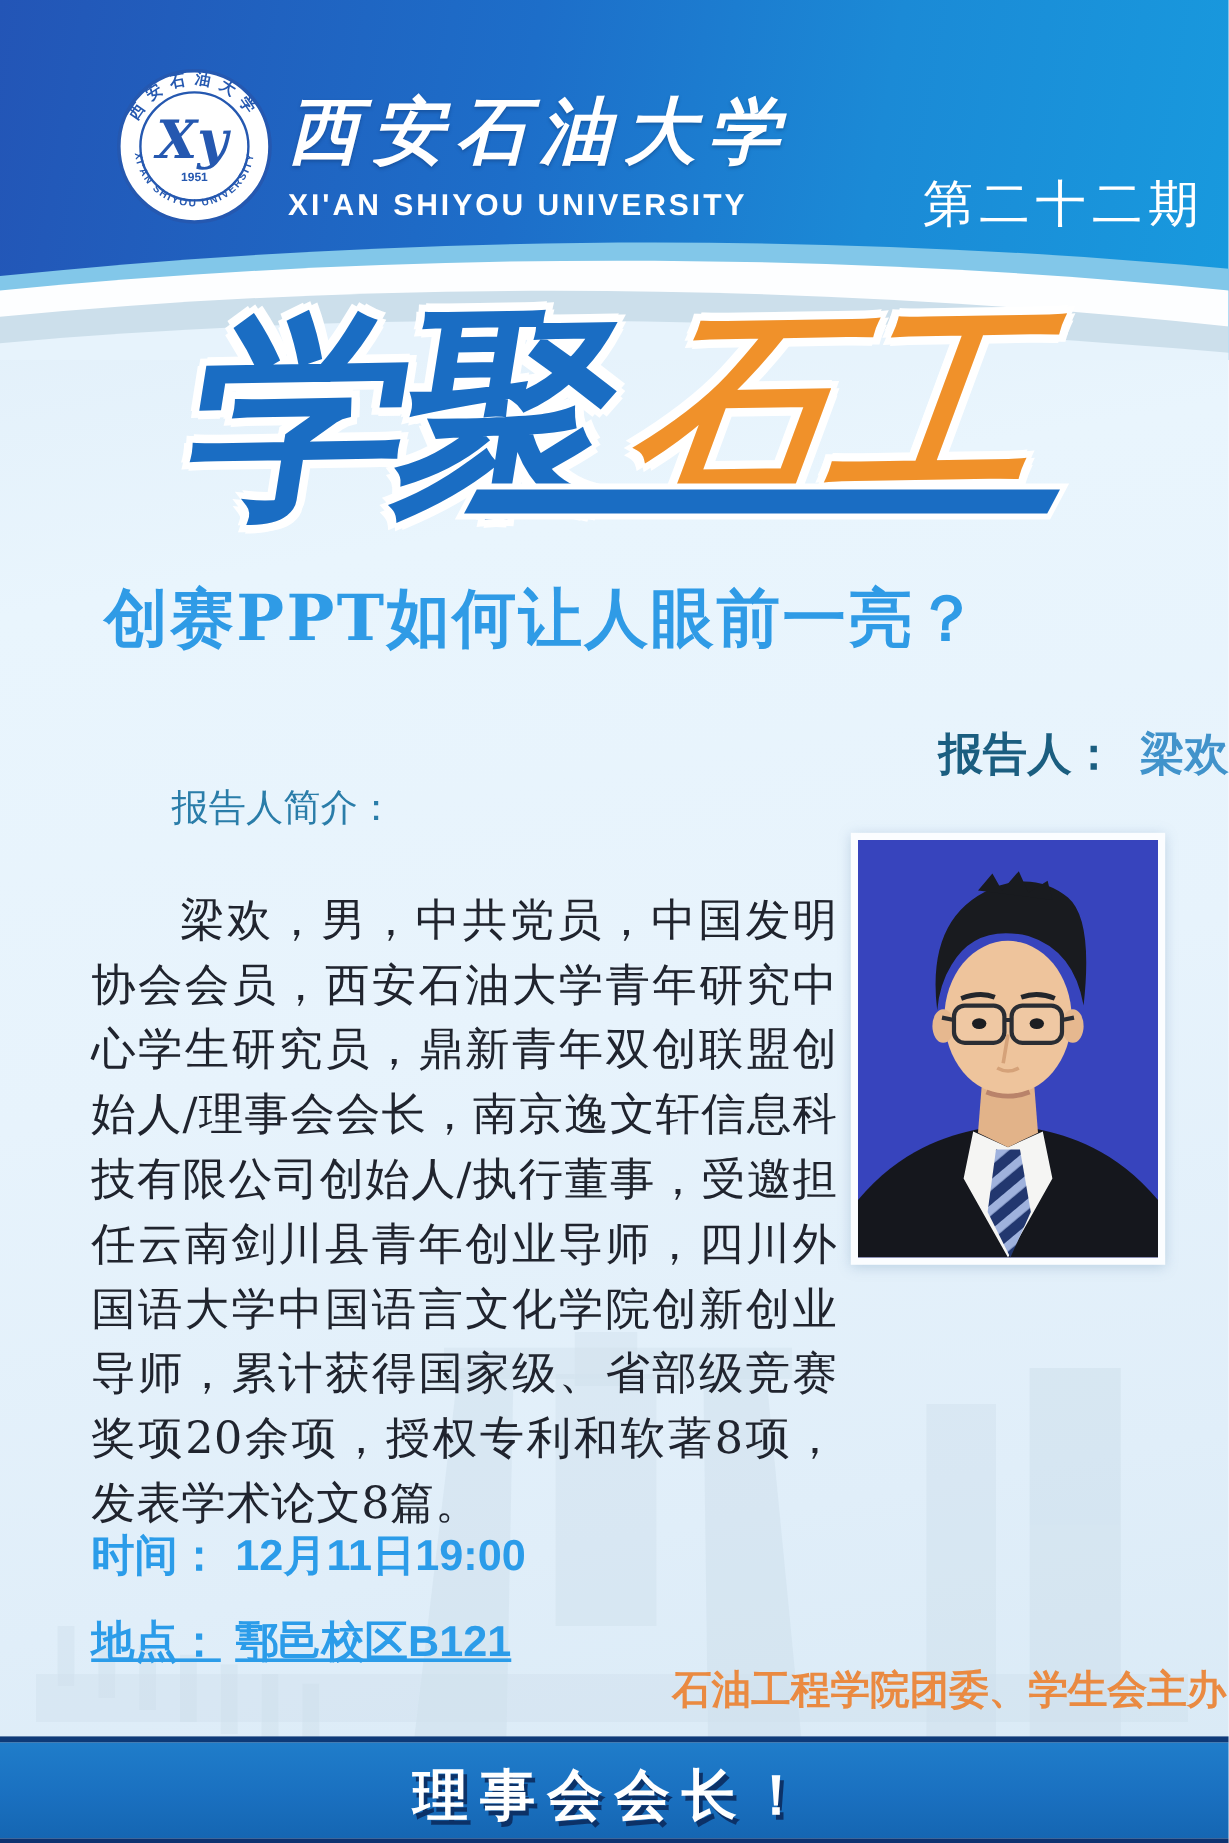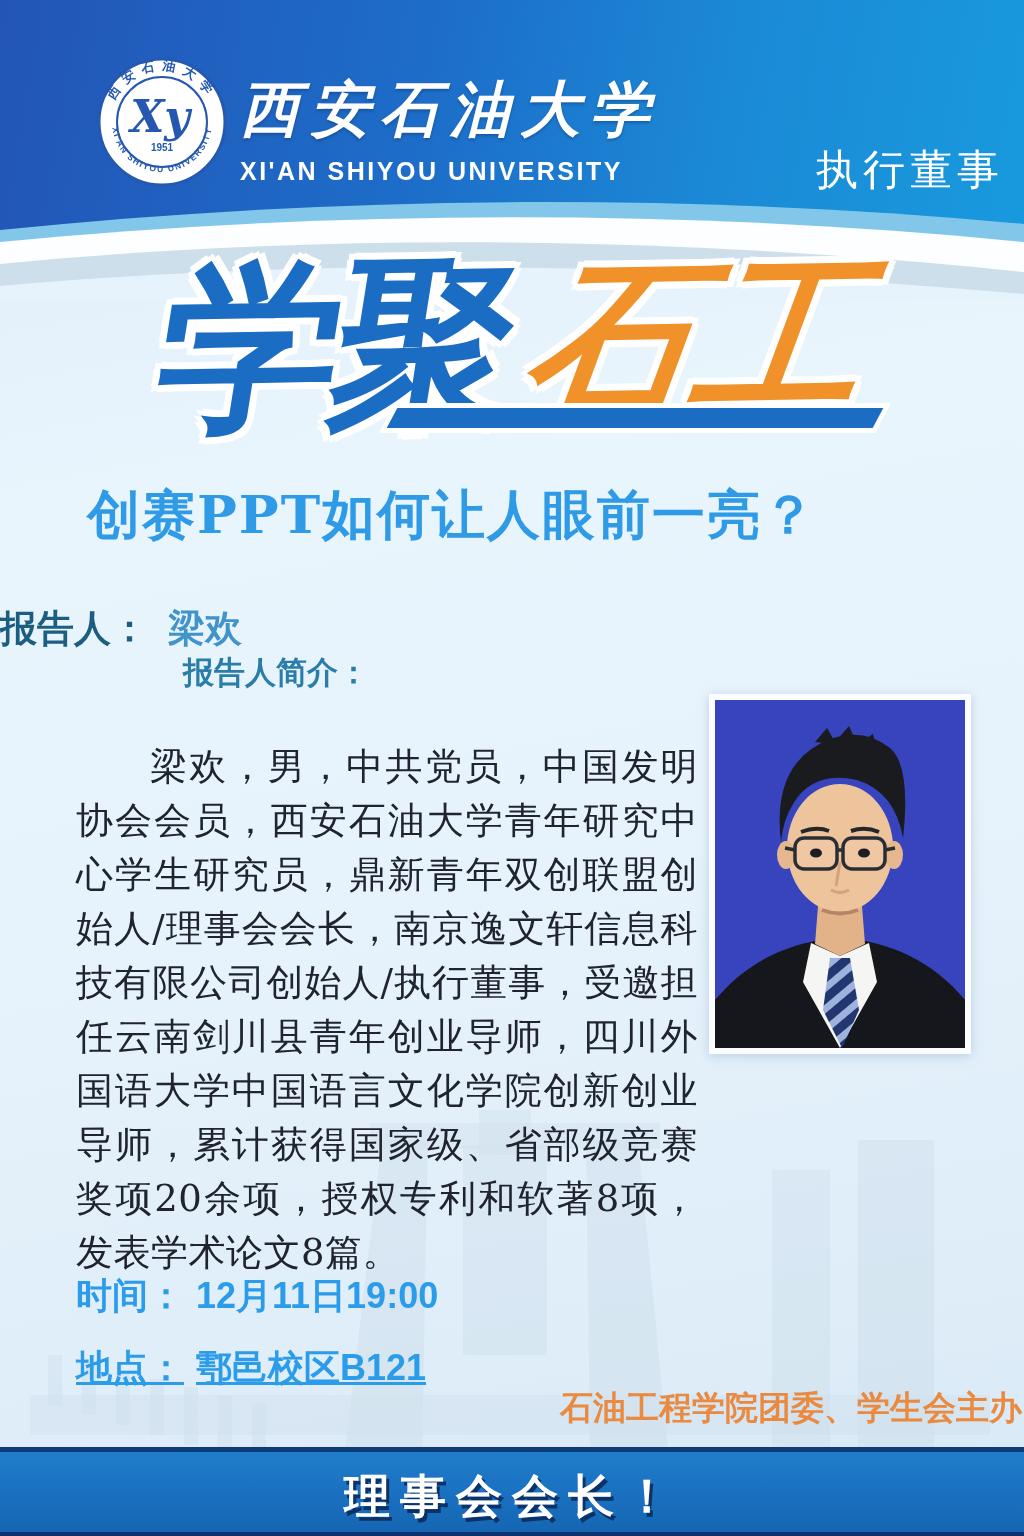--- a/index.html
+++ b/index.html
@@ -33,25 +33,25 @@
     text-shadow:-6px -6px 0 #fff,6px -6px 0 #fff,-6px 6px 0 #fff,6px 6px 0 #fff,0 -7px 0 #fff,0 7px 0 #fff,-7px 0 0 #fff,7px 0 0 #fff;}
   .title-underline{position:absolute; left:392px; top:156px; width:486px; height:20px;
     background:#1a6dc3; transform:skewX(-28deg); box-shadow:0 0 0 5px #ffffff;}
 
   
   .subtitle{top:480px; left:0; width:904px; text-align:center;
     font-family:"DejaVu Serif", serif; font-weight:bold; font-size:53px;
     color:#2f9be6; letter-spacing:2px; white-space:nowrap;}
 
   
-  .speaker{top:604px; left:0; width:1024px; text-align:left; white-space:nowrap;}
+  .speaker{top:604px; left:0; width:1024px; text-align:right; white-space:nowrap;}
   .speaker-label{font-size:37px; font-weight:bold; color:#1b5e80;}
   .speaker-name{font-family:"DejaVu Serif", serif; font-size:37px; font-weight:bold;
     color:#4193cb; margin-left:20px;}
-  .bio-label{top:652px; left:143px; font-size:31px; font-weight:bold; color:#2a7da9; white-space:nowrap;margin-left:40px;}
+  .bio-label{top:652px; left:143px; font-size:31px; font-weight:normal; color:#2a7da9; white-space:nowrap;}
   .bio-text{top:700px; left:76px; width:622px;
     font-family:"DejaVu Serif", serif; font-size:37px; line-height:54px;
     color:#20242e; text-align:justify; text-indent:2em; letter-spacing:.5px;margin-top:40px;}
 
   
   .photo{top:694px; left:709px; padding:6px; background:#fbfdff;
     box-shadow:0 2px 10px rgba(110,145,180,.35);}
   .photo svg{display:block;}
 
   
@@ -102,21 +102,21 @@
         <text x="64" y="76" text-anchor="middle" font-size="44" font-weight="900" font-style="italic" fill="#2558b0" font-family="DejaVu Serif, serif">Xy</text>
         <text x="66" y="95" text-anchor="middle" font-size="10" font-weight="bold" fill="#2558b0" font-family="Liberation Sans, sans-serif">1951</text>
       </svg>
     </div>
 
     <div class="uni-names">
       <div class="uni-cn">西安石油大学</div>
       <div class="uni-en">XI'AN SHIYOU UNIVERSITY</div>
     </div>
 
-    <div class="issue">执行董事</div>
+    <div class="issue">第二十二期</div>
   </div>
 
   <svg class="watermark layer" viewBox="0 0 960 395" preserveAspectRatio="none" style="z-index:1;">
     <g fill="#c3d5e2">
       <rect x="433" y="90" width="84" height="210" opacity=".55"></rect>
       <rect x="449" y="55" width="52" height="45" opacity=".5"></rect>
       <polygon points="315,395 352,85 398,85 392,395" opacity=".6"></polygon>
       <polygon points="560,395 556,85 608,85 638,395" opacity=".6"></polygon>
       <rect x="340" y="68" width="290" height="26" opacity=".5"></rect>
       <rect x="742" y="115" width="58" height="280" opacity=".55"></rect>

